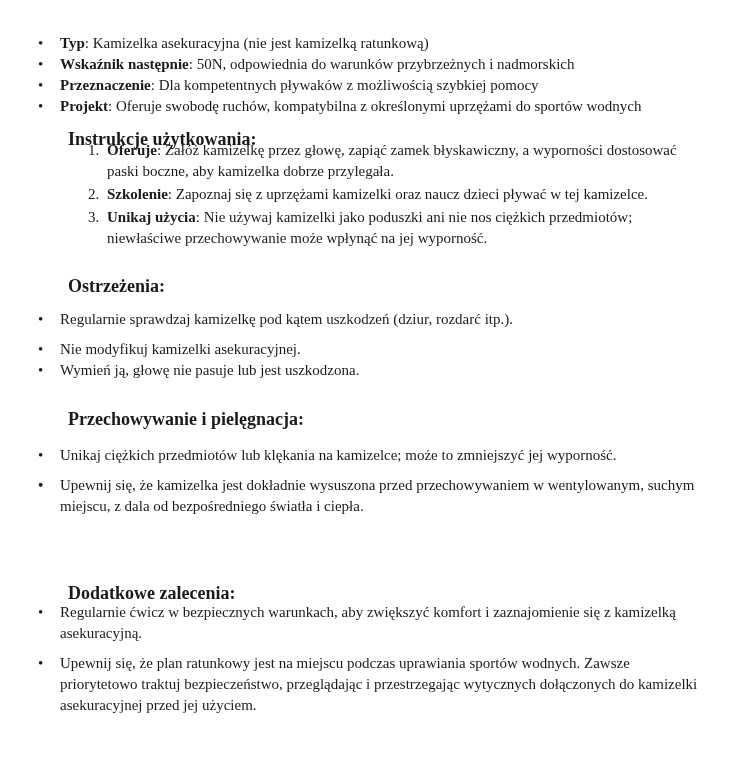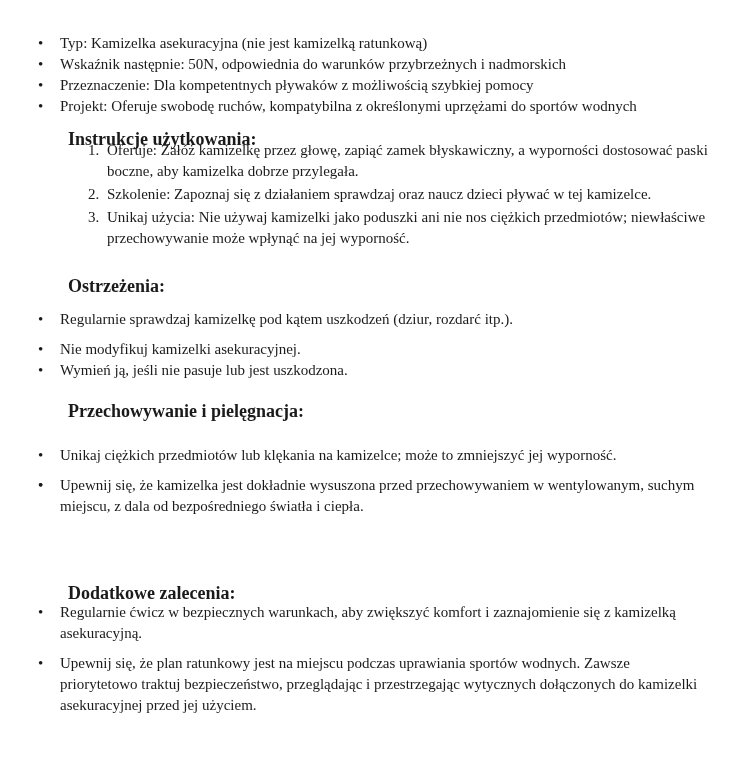--- a/index.html
+++ b/index.html
@@ -57,21 +57,21 @@
       padding-left: 107px;
       padding-right: 20px;
       line-height: 21px;
       margin-bottom: 2px;
     }
     ol.steps li .num {
       position: absolute;
       left: 88px;
       top: 0;
     }
-    b { font-weight: normal; }
+    b { font-weight: bold; }
     .block { position: absolute; left: 0; width: 730px; }
   </style>
 </head>
 <body>
 
 <div class="doc">
 
   <div class="block" style="top:33px;">
     <ul class="bullets">
       <li>
@@ -95,21 +95,21 @@
 
   <h2 class="section-title" style="top:120px;">Instrukcje użytkowania:</h2>
   <div class="block" style="top:140px;">
     <ol class="steps">
       <li>
         <span class="num">1.</span>
         <b>Oferuje</b><span>: Załóż kamizelkę przez głowę, zapiąć zamek błyskawiczny, a wyporności dostosować paski boczne, aby kamizelka dobrze przylegała.</span>
       </li>
       <li>
         <span class="num">2.</span>
-        <b>Szkolenie</b><span>: Zapoznaj się z działaniem sprawdzaj oraz naucz dzieci pływać w tej kamizelce.</span>
+        <b>Szkolenie</b><span>: Zapoznaj się z uprzężami kamizelki oraz naucz dzieci pływać w tej kamizelce.</span>
       </li>
       <li>
         <span class="num">3.</span>
         <b>Unikaj użycia</b><span>: Nie używaj kamizelki jako poduszki ani nie nos ciężkich przedmiotów; niewłaściwe przechowywanie może wpłynąć na jej wyporność.</span>
       </li>
     </ol>
   </div>
 
   <h2 class="section-title" style="top:267px;">Ostrzeżenia:</h2>
   <div class="block" style="top:309px;">
@@ -117,26 +117,26 @@
       <li style="margin-bottom:9px;">
         <span class="bullet">•</span>
         <span>Regularnie sprawdzaj kamizelkę pod kątem uszkodzeń (dziur, rozdarć itp.).</span>
       </li>
       <li>
         <span class="bullet">•</span>
         <span>Nie modyfikuj kamizelki asekuracyjnej.</span>
       </li>
       <li>
         <span class="bullet">•</span>
-        <span>Wymień ją, jeśli nie pasuje lub jest uszkodzona.</span>
+        <span>Wymień ją, głowę nie pasuje lub jest uszkodzona.</span>
       </li>
     </ul>
   </div>
 
-  <h2 class="section-title" style="top:392px;text-align:center;">Przechowywanie i pielęgnacja:</h2>
+  <h2 class="section-title" style="top:400px;text-align:center;">Przechowywanie i pielęgnacja:</h2>
   <div class="block" style="top:445px;">
     <ul class="bullets">
       <li style="margin-bottom:9px;">
         <span class="bullet">•</span>
         <span>Unikaj ciężkich przedmiotów lub klękania na kamizelce; może to zmniejszyć jej wyporność.</span>
       </li>
       <li>
         <span class="bullet">•</span>
       </li>
       <li>

